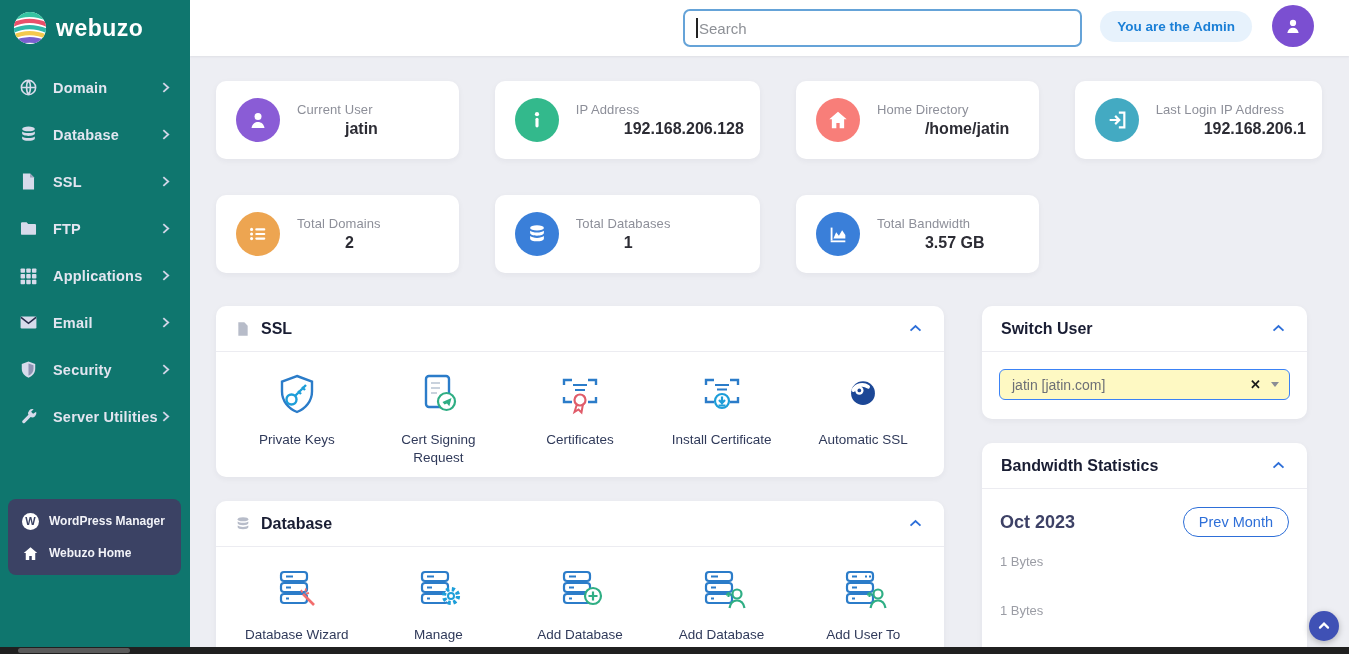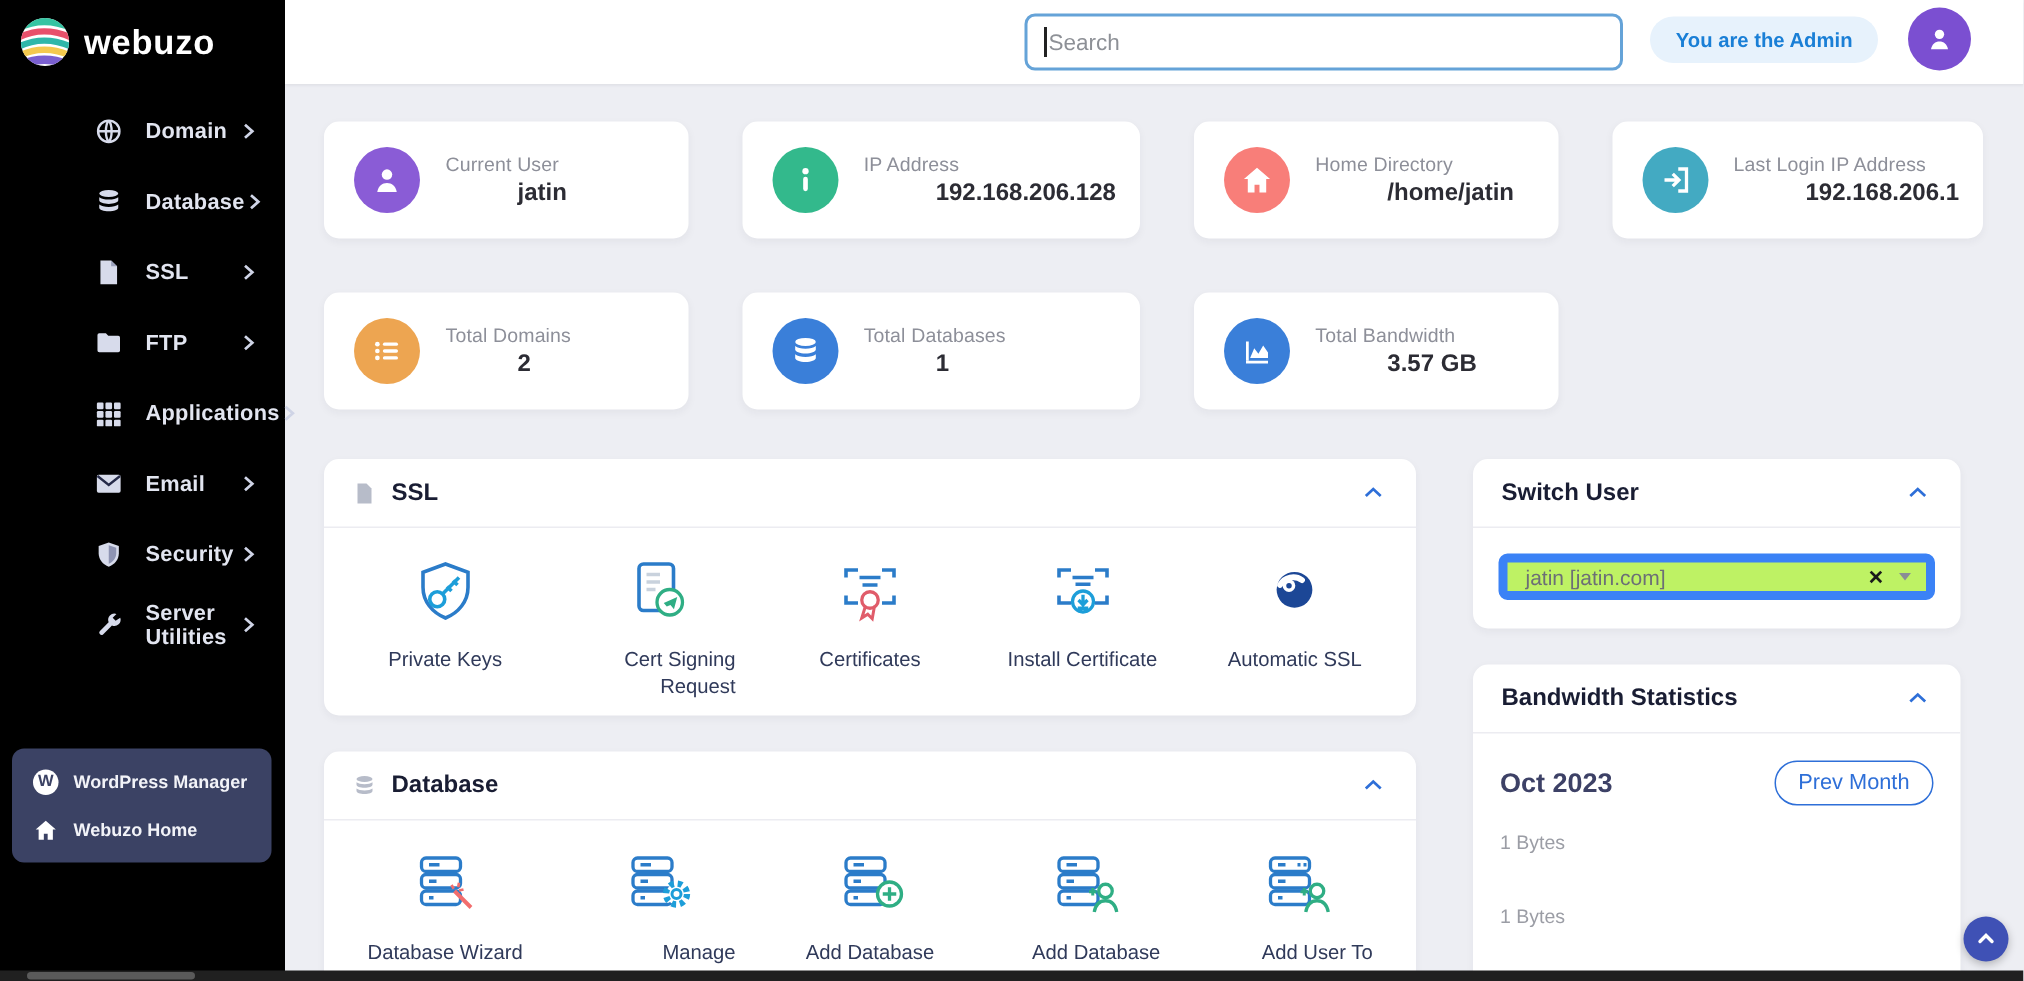--- a/index.html
+++ b/index.html
@@ -2,24 +2,24 @@
 <html><head>
 <meta charset="utf-8">
 <style>
   * { margin:0; padding:0; box-sizing:border-box; }
   html,body { width:1349px; height:654px; overflow:hidden; }
   body { font-family:"Liberation Sans", sans-serif; background:#edeef3; position:relative; }
 
   .app { display:flex; width:1349px; height:654px; }
 
   
-  .sidebar { width:190px; min-width:190px; height:654px; background:#000000; color:#e9ebf4; position:relative; z-index:3; }
+  .sidebar { width:190px; min-width:190px; height:654px; background:#0f766e; color:#e9ebf4; position:relative; z-index:3; }
   .brand { height:56px; display:flex; align-items:center; padding-left:13px; gap:9px; }
   .brand-name { color:#fff; font-size:23px; font-weight:700; letter-spacing:.5px; }
-  .nav { padding-top:8px;margin-left:44px; }
+  .nav { padding-top:8px; }
   .nav-item { height:47px; display:flex; align-items:center; padding:0 18px 0 19px; cursor:pointer; color:#e2e5f0; }
   .nav-item .nicon { width:19px; height:19px; display:inline-flex; color:#d7dbeb; }
   .nav-item .nlabel { margin-left:15px; font-size:14.5px; font-weight:600; letter-spacing:.2px; flex:1; }
   .nav-item .chev { width:13px; height:13px; color:#cfd4e6; }
   .quick-box { position:absolute; left:8px; right:9px; top:499px; background:#3b4264; border-radius:8px; padding:6px 0; }
   .quick-item { height:32px; display:flex; align-items:center; padding:0 14px; gap:10px; cursor:pointer; }
   .quick-item .qlabel { font-size:12px; font-weight:700; color:#f2f3f8; }
   .wp-circ { width:17px; height:17px; border-radius:50%; background:#fff; color:#3b4264; font-size:11px; font-weight:700; display:flex; align-items:center; justify-content:center; }
   .wp-circ::before { content:"W"; }
 
@@ -52,26 +52,26 @@
   .panel-head { height:46px; display:flex; align-items:center; padding:0 19px; border-bottom:1px solid #ececf1; }
   .panel-title { font-size:16px; font-weight:700; color:#191d33; margin-left:10px; }
   .panel-title.noicon { margin-left:0; }
   .panel-head .spacer { flex:1; }
   .collapse-btn { background:none; border:none; cursor:pointer; color:#2e6fd8; width:20px; height:20px; display:flex; align-items:center; justify-content:center; }
   .phead-icon { color:#b7bcc9; width:16px; height:16px; }
 
   .icon-row { display:flex; padding:18px 10px 24px; }
   .icon-item { flex:1; display:flex; flex-direction:column; align-items:center; cursor:pointer; }
   .icon-item .big { height:50px; display:flex; align-items:center; justify-content:center; }
-  .icon-item .ilabel { margin-top:11px; font-size:13.5px; color:#303a5a; text-align:right; line-height:1.35; max-width:104px; }
+  .icon-item .ilabel { margin-top:11px; font-size:13.5px; color:#303a5a; text-align:center; line-height:1.35; max-width:104px; }
   .panel-ssl { height:171px; }
   .panel-db { height:180px; margin-top:24px; }
 
   .panel-switch { height:113px; }
-  .select-box { margin:17px 17px 0; height:31px; border:6px solid #3b82f6; border-radius:6px; display:flex; align-items:center; padding:0 10px 0 12px; cursor:pointer; background:#bef264; }
+  .select-box { margin:17px 17px 0; height:31px; border:1px solid #3b82f6; border-radius:6px; display:flex; align-items:center; padding:0 10px 0 12px; cursor:pointer; background:#fef9c3; }
   .select-value { flex:1; font-size:14px; color:#6c6f76; }
   .select-clear { font-size:13px; font-weight:700; color:#1a1a1a; margin-right:10px; cursor:pointer; }
   .select-caret { width:0; height:0; border-left:4.5px solid transparent; border-right:4.5px solid transparent; border-top:5.5px solid #8a8d95; }
 
   .panel-bw { height:330px; margin-top:24px; }
   .bw-monthrow { display:flex; align-items:center; padding:18px 18px 0; }
   .bw-month { font-size:18px; font-weight:700; color:#3d4166; flex:1; }
   .prev-month-btn { background:#fff; border:1.5px solid #2e6fd8; color:#2e6fd8; font-size:14.5px; padding:6px 15px; border-radius:17px; cursor:pointer; font-family:"Liberation Sans",sans-serif; }
   .bw-row { padding:0 18px; height:49px; display:flex; align-items:center; font-size:13px; color:#9b9da5; }
   .bw-row:first-of-type { margin-top:10px; }

